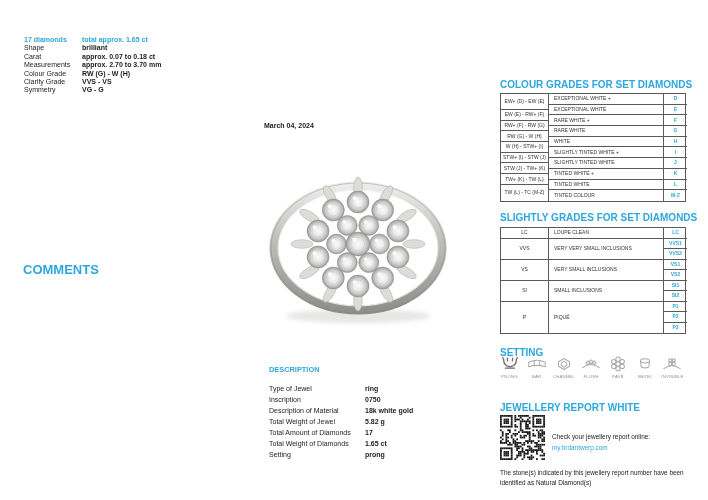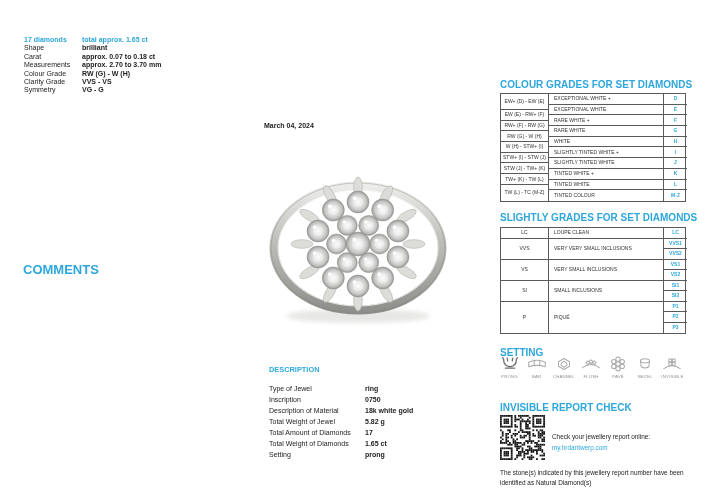--- a/index.html
+++ b/index.html
@@ -340,21 +340,21 @@
         <path d="M3 13 Q12 7 21 13"></path>
         <rect x="8.6" y="2.5" width="3.1" height="3.1"></rect>
           <rect x="12.3" y="2.5" width="3.1" height="3.1"></rect>
         <rect x="8.6" y="6.2" width="3.1" height="3.1"></rect>
           <rect x="12.3" y="6.2" width="3.1" height="3.1"></rect>
       </svg>
       <div class="set-lbl">INVISIBLE</div>
     </div>
   </div>
 
-  <div class="sec-title" style="top:402px;">INVISIBLE REPORT CHECK</div>
+  <div class="sec-title" style="top:402px;">JEWELLERY REPORT WHITE</div>
   <div class="qr" id="qr"><svg width="45" height="45" viewBox="0 0 45 45">
         <rect width="45" height="45" fill="#fff"></rect>
         <g fill="#161616">
           <rect x="14.4" y="0" width="1.8" height="1.8"></rect>
           <rect x="18" y="0" width="1.8" height="1.8"></rect>
           <rect x="19.8" y="0" width="1.8" height="1.8"></rect>
           <rect x="21.6" y="0" width="1.8" height="1.8"></rect>
           <rect x="23.400000000000002" y="0" width="1.8" height="1.8"></rect>
           <rect x="25.2" y="0" width="1.8" height="1.8"></rect>
           <rect x="27" y="0" width="1.8" height="1.8"></rect>

